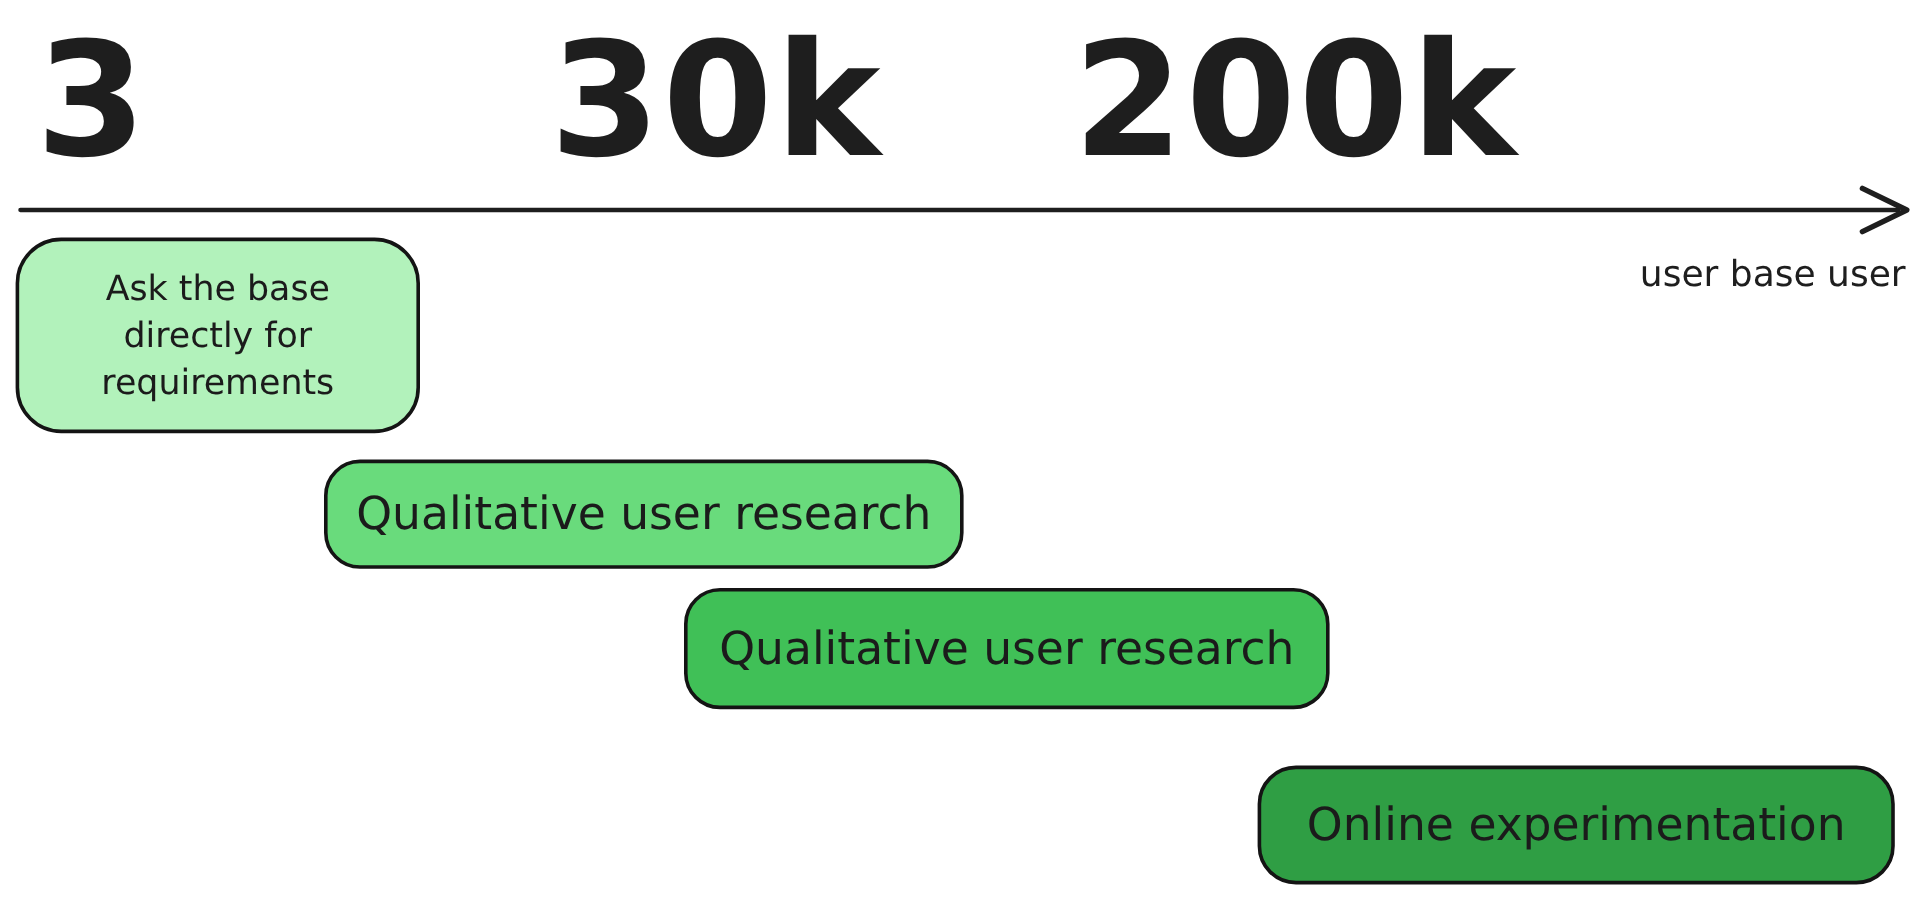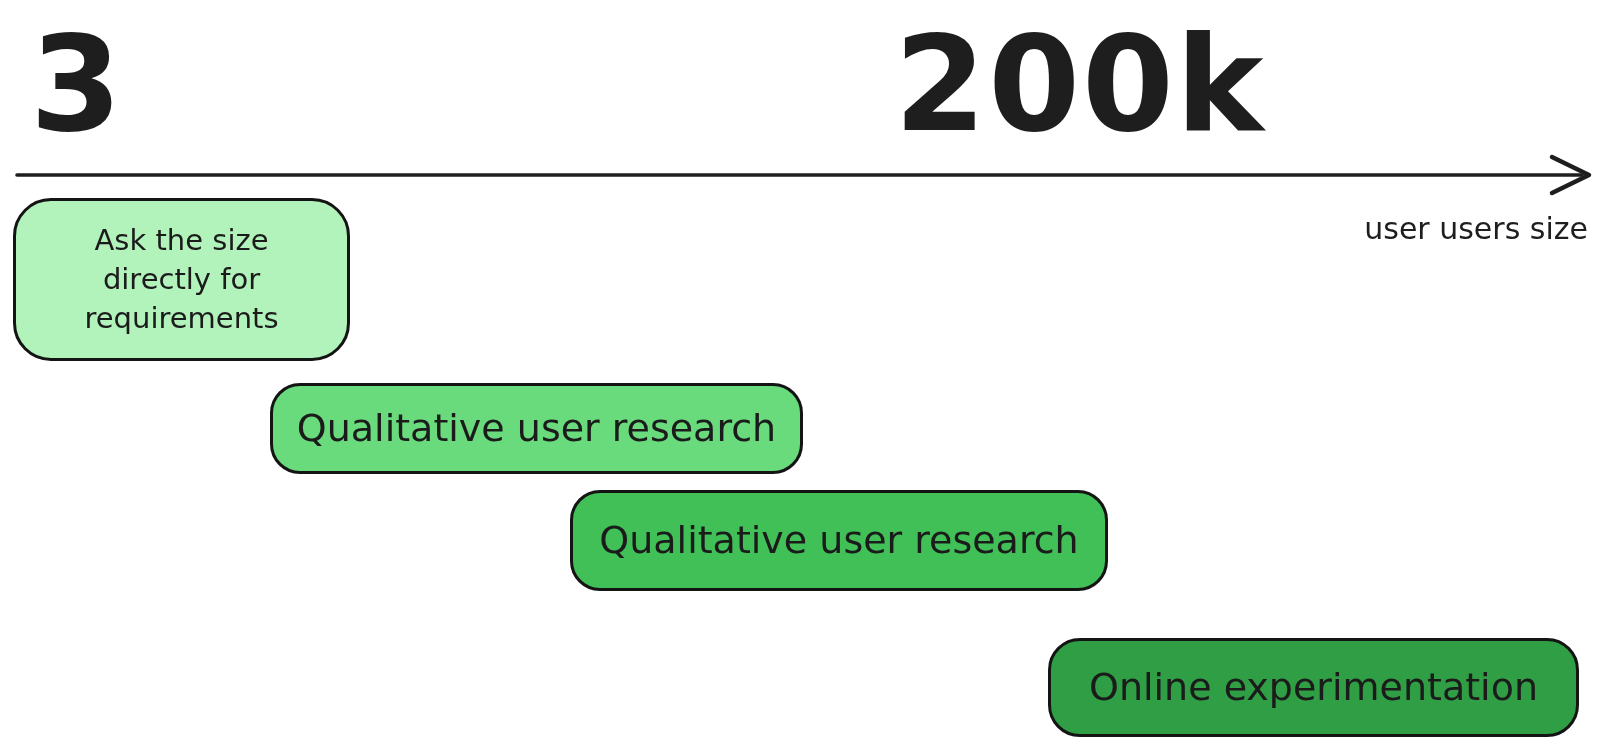--- a/index.html
+++ b/index.html
@@ -89,31 +89,32 @@
     border-radius: 32px;
     background: #2f9e44;
   }
 </style>
 </head>
 <body>
 
 <div class="canvas">
 
   <div class="tick tick-1">3</div>
+  <div class="tick tick-2">30k</div>
   <div class="tick tick-3">200k</div>
 
   <svg class="axis-svg" viewBox="0 0 1600 749" aria-hidden="true">
     <line x1="17" y1="175" x2="1582" y2="175" stroke="#1e1e1e" stroke-width="3.6" stroke-linecap="round"></line>
     <polyline points="1552,157 1589,175 1552,193" fill="none" stroke="#1e1e1e" stroke-width="4.5" stroke-linecap="round" stroke-linejoin="round"></polyline>
   </svg>
 
-  <div class="axis-title">user users size</div>
+  <div class="axis-title">user base user</div>
 
   <div class="method-box box-1" style="background: rgb(178, 242, 187);">
-    <span>Ask the size
+    <span>Ask the base
 directly for
 requirements</span>
   </div>
 
   <div class="method-box box-2" style="background: rgb(105, 219, 124);">
     <span>Qualitative user research</span>
   </div>
 
   <div class="method-box box-3" style="background: rgb(64, 192, 87);">
     <span>Qualitative user research</span>

